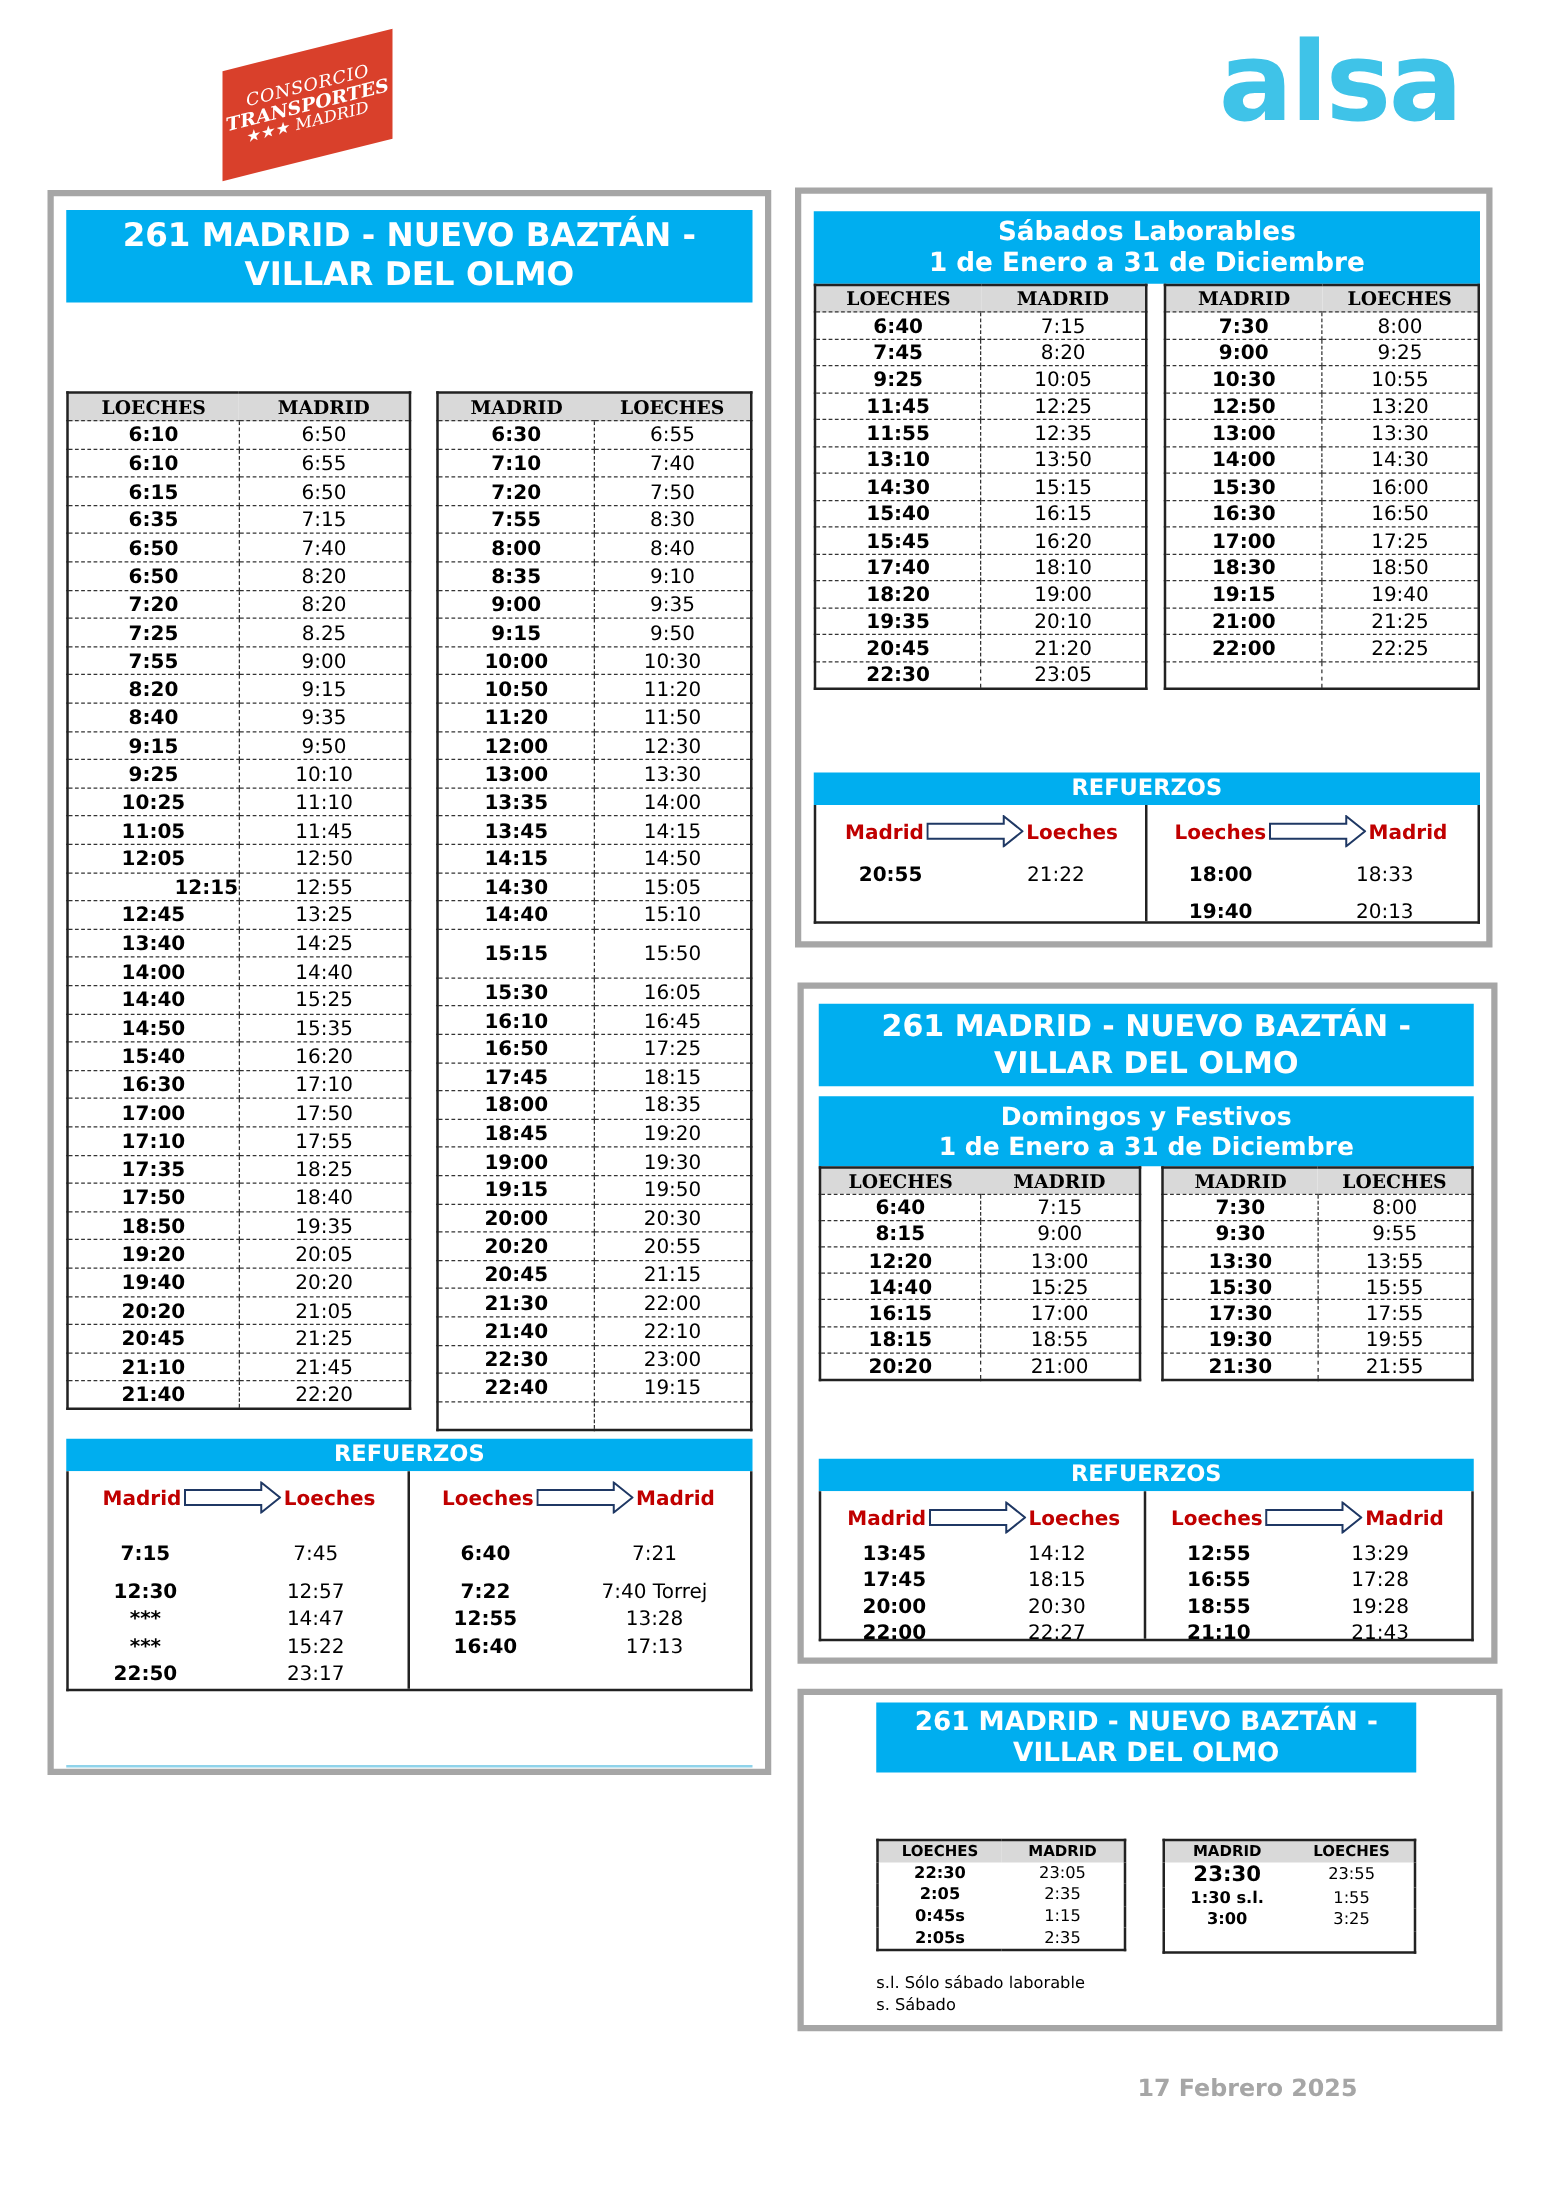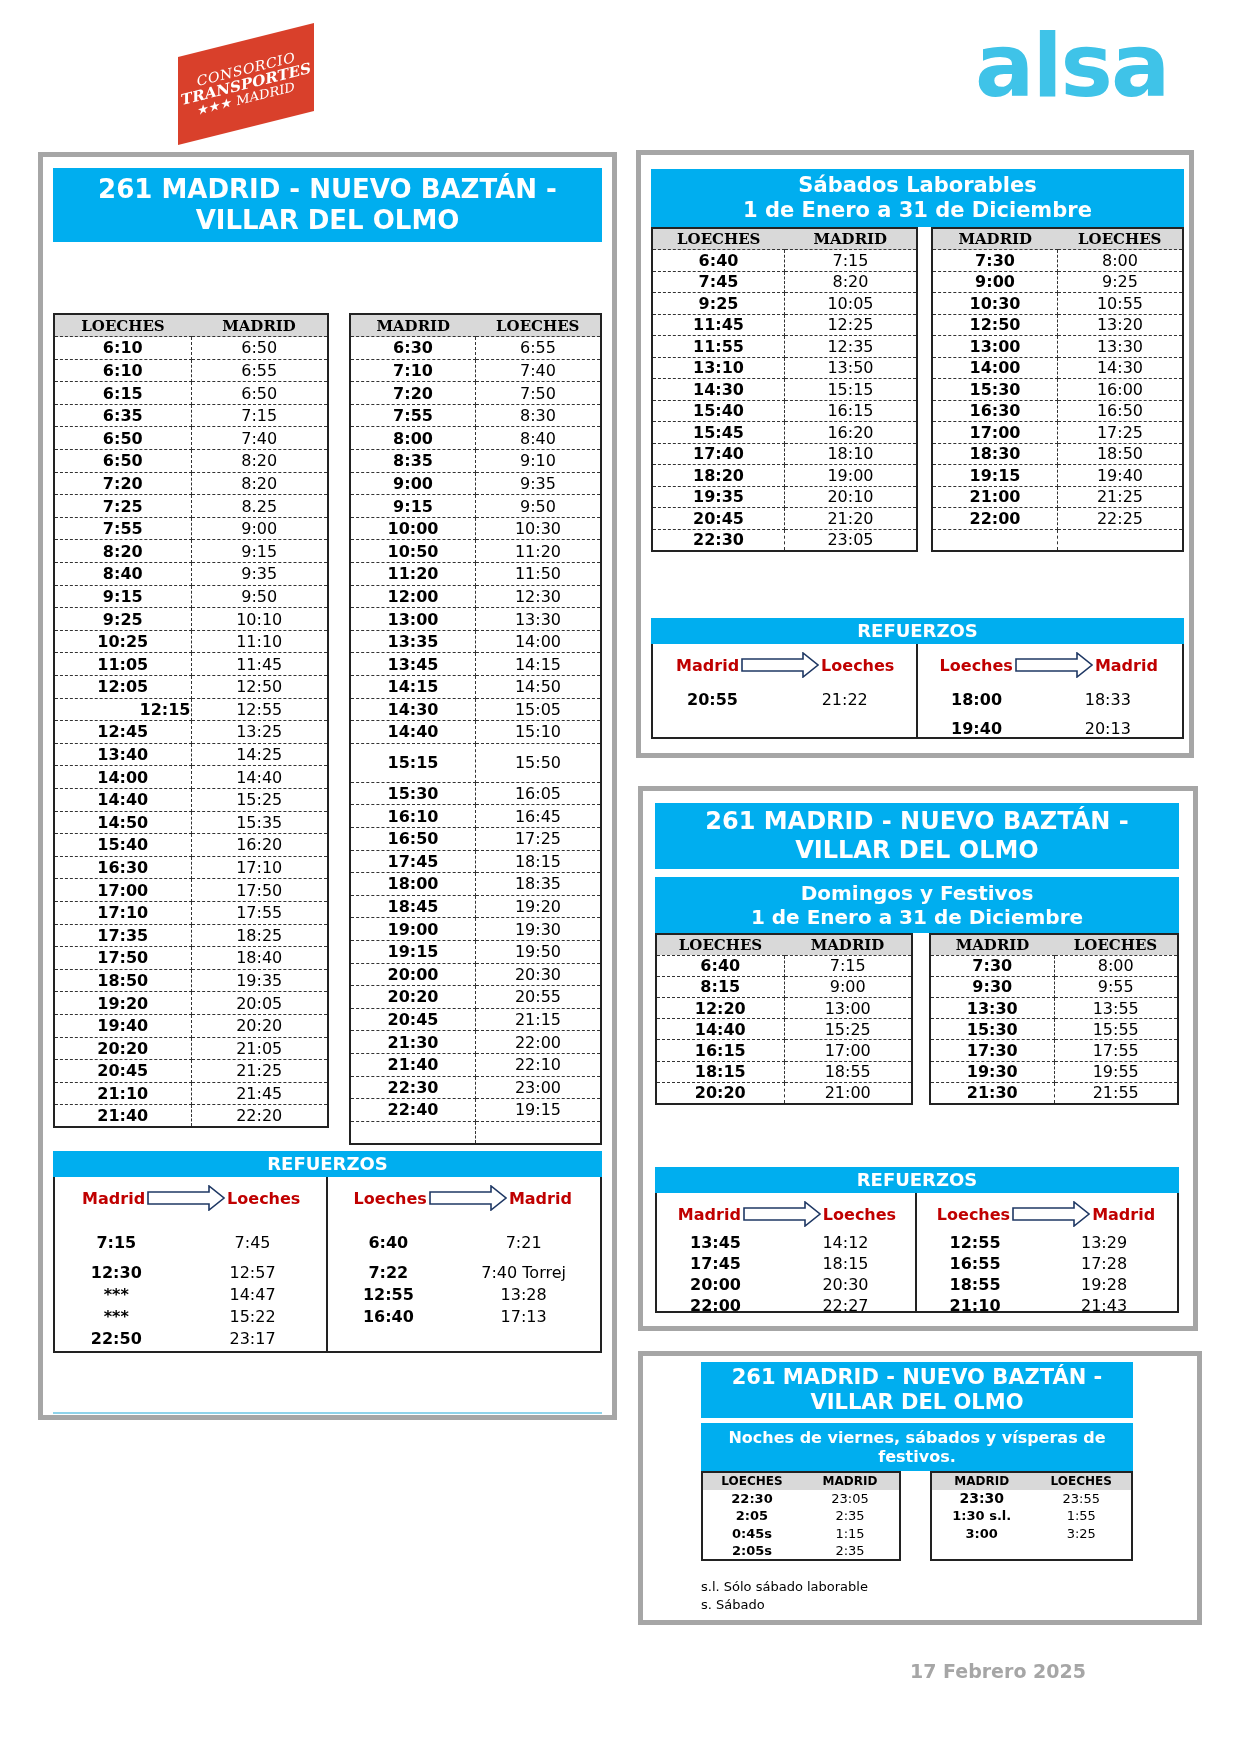--- a/index.html
+++ b/index.html
@@ -750,21 +750,20 @@
         <div class="ref-row" style="top: 103px; font-size: 16px;">
           <span class="d" style="width:45%">21:10</span>
         <span style="width:55%">21:43</span>
         </div>
       </div>
     </div>
 </div>
 
 <div class="panel" style="left:638px; top:1351px; width:564px; height:274px;">
   <div class="blue-band" style="left:58px; top:6px; width:432px; height:56px; font-size:21px;">261 MADRID - NUEVO BAZTÁN - VILLAR DEL OLMO</div>
-  <div class="blue-band" style="left:58px; top:67px; width:432px; height:48px; font-size:16px;">Noches de viernes, sábados y vísperas de festivos.</div>
   <table class="tt night" style="left:58px; top:115px; width:200px;">
       <thead>
         <tr>
           <th style="height: 17.5px; font-size: 12px; font-family: &quot;DejaVu Sans&quot;, sans-serif; border-bottom: none;">LOECHES</th>
           <th style="height: 17.5px; font-size: 12px; font-family: &quot;DejaVu Sans&quot;, sans-serif; border-bottom: none;">MADRID</th>
         </tr>
       </thead>
       <tbody>
         <tr>
           <td class="dep" style="height: 17.5px; font-size: 13px; border: none;">22:30</td>
@@ -786,21 +785,21 @@
     </table>
   <table class="tt night" style="left:287px; top:115px; width:203px;">
       <thead>
         <tr>
           <th style="height: 17.5px; font-size: 12px; font-family: &quot;DejaVu Sans&quot;, sans-serif; border-bottom: none;">MADRID</th>
           <th style="height: 17.5px; font-size: 12px; font-family: &quot;DejaVu Sans&quot;, sans-serif; border-bottom: none;">LOECHES</th>
         </tr>
       </thead>
       <tbody>
         <tr>
-          <td class="dep" style="height: 17.5px; font-size: 14px; border: none;">23:30</td>
+          <td class="dep" style="height: 17.5px; font-size: 17px; border: none;">23:30</td>
           <td class="arr" style="height: 17.5px; font-size: 13px; border: none;">23:55</td>
         </tr>
         <tr>
           <td class="dep" style="height: 17.5px; font-size: 13px; border: none;">1:30 s.l.</td>
           <td class="arr" style="height: 17.5px; font-size: 13px; border: none;">1:55</td>
         </tr>
         <tr>
           <td class="dep" style="height: 17.5px; font-size: 13px; border: none;">3:00</td>
           <td class="arr" style="height: 17.5px; font-size: 13px; border: none;">3:25</td>
         </tr>

